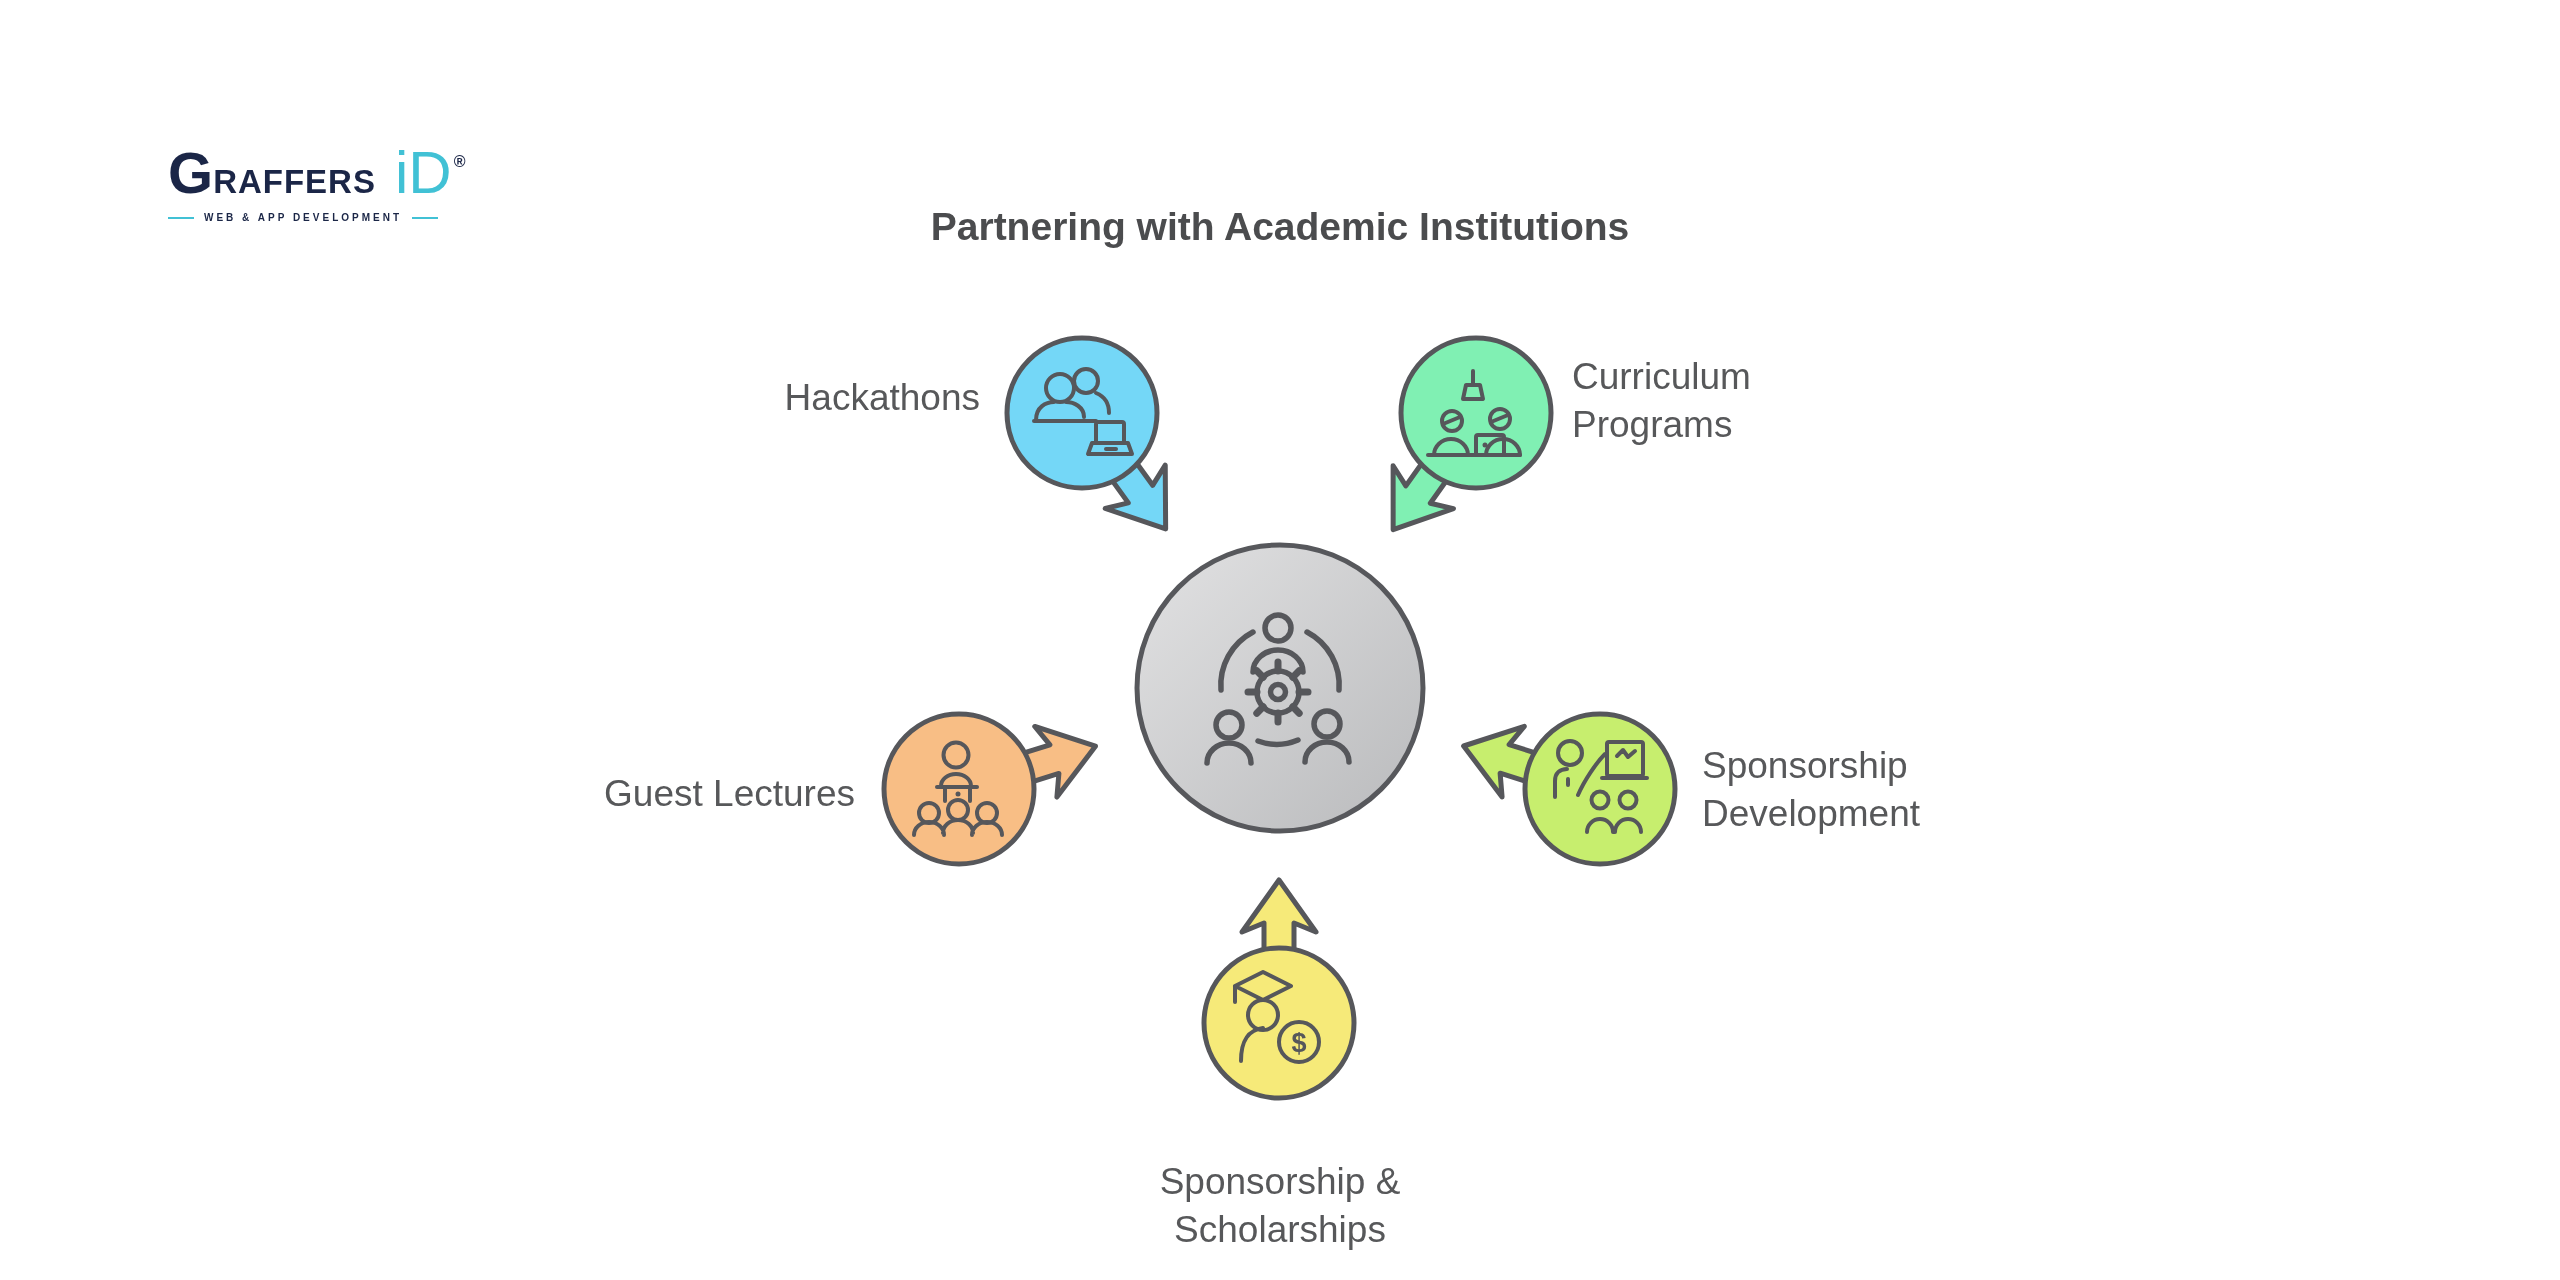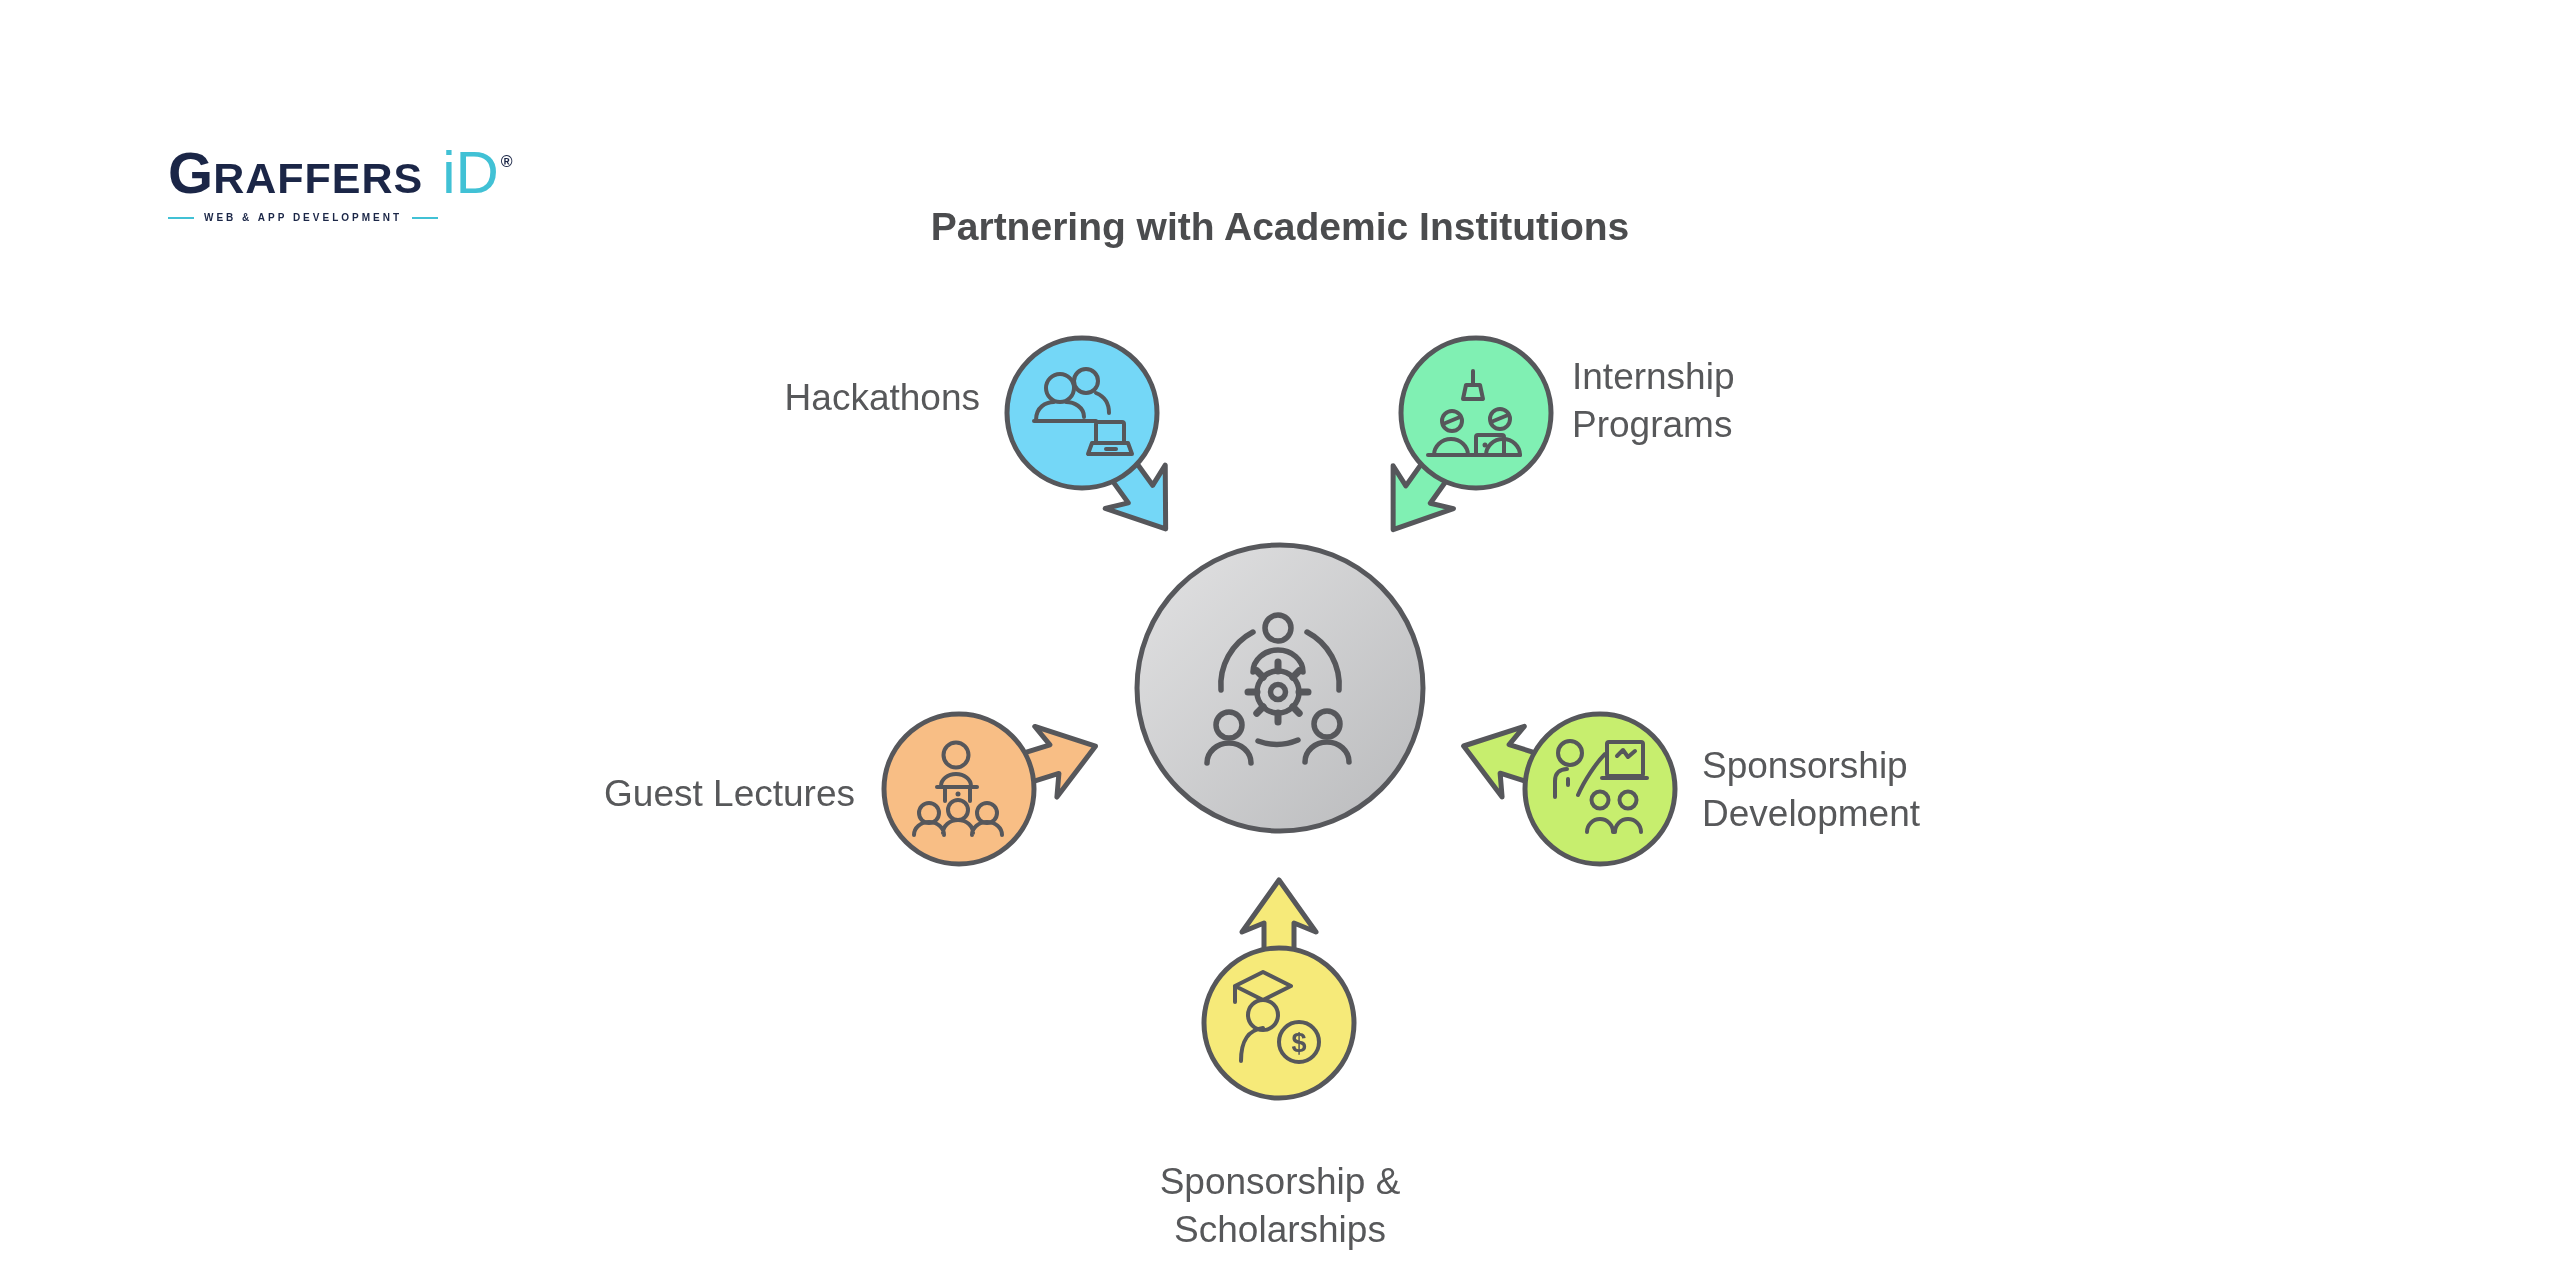--- a/index.html
+++ b/index.html
@@ -6,21 +6,21 @@
   body {
     width:2560px; height:1280px; position:relative; overflow:hidden;
     background:#ffffff;
     font-family:"Liberation Sans", sans-serif;
   }
 
   
   .logo { position:absolute; left:168px; top:143px; }
   .logo-row { display:flex; align-items:baseline; }
   .logo-g   { font-size:58px; font-weight:800; color:var(--navy); line-height:1; }
-  .logo-rest{ font-size:43px; font-weight:800; letter-spacing:1px; color:var(--navy); line-height:1; }
+  .logo-rest{ font-size:33px; font-weight:800; letter-spacing:1px; color:var(--navy); line-height:1; }
   .logo-id  { font-size:60px; font-weight:400; color:var(--teal); margin-left:19px; line-height:1; }
   .logo-reg { font-size:16px; font-weight:700; color:var(--navy); position:relative; top:-26px; margin-left:2px; }
   .logo-tagline { margin-top:9px; display:flex; align-items:center; gap:10px;
                   font-size:10px; font-weight:700; letter-spacing:3px; color:var(--navy); }
   .dash { width:26px; height:2px; background:var(--teal); }
 
   
   .title { position:absolute; top:205px; left:0; width:2560px; text-align:center;
            font-size:39px; font-weight:bold; color:var(--title); }
 
@@ -156,19 +156,19 @@
     <path d="M -16 -51 L 12 -37 L -16 -23 L -44 -37 Z"></path>
     <path d="M -44 -36 L -44 -21"></path>
     <circle cx="-16" cy="-8" r="15"></circle>
     <path d="M -38 38 C -38 16 -30 7 -16 5"></path>
     <circle cx="20" cy="19" r="20"></circle>
     <text class="dollar" x="20" y="29">$</text>
   </g>
 </svg>
 
 <div class="node-label lab-hackathons">Hackathons</div>
-<div class="node-label lab-internship">Internship
+<div class="node-label lab-internship">Curriculum
 Programs</div>
 <div class="node-label lab-guest">Guest Lectures</div>
 <div class="node-label lab-curriculum">Sponsorship
 Development</div>
 <div class="node-label lab-sponsorship">Sponsorship &amp;
 Scholarships</div>
 
 </body></html>

